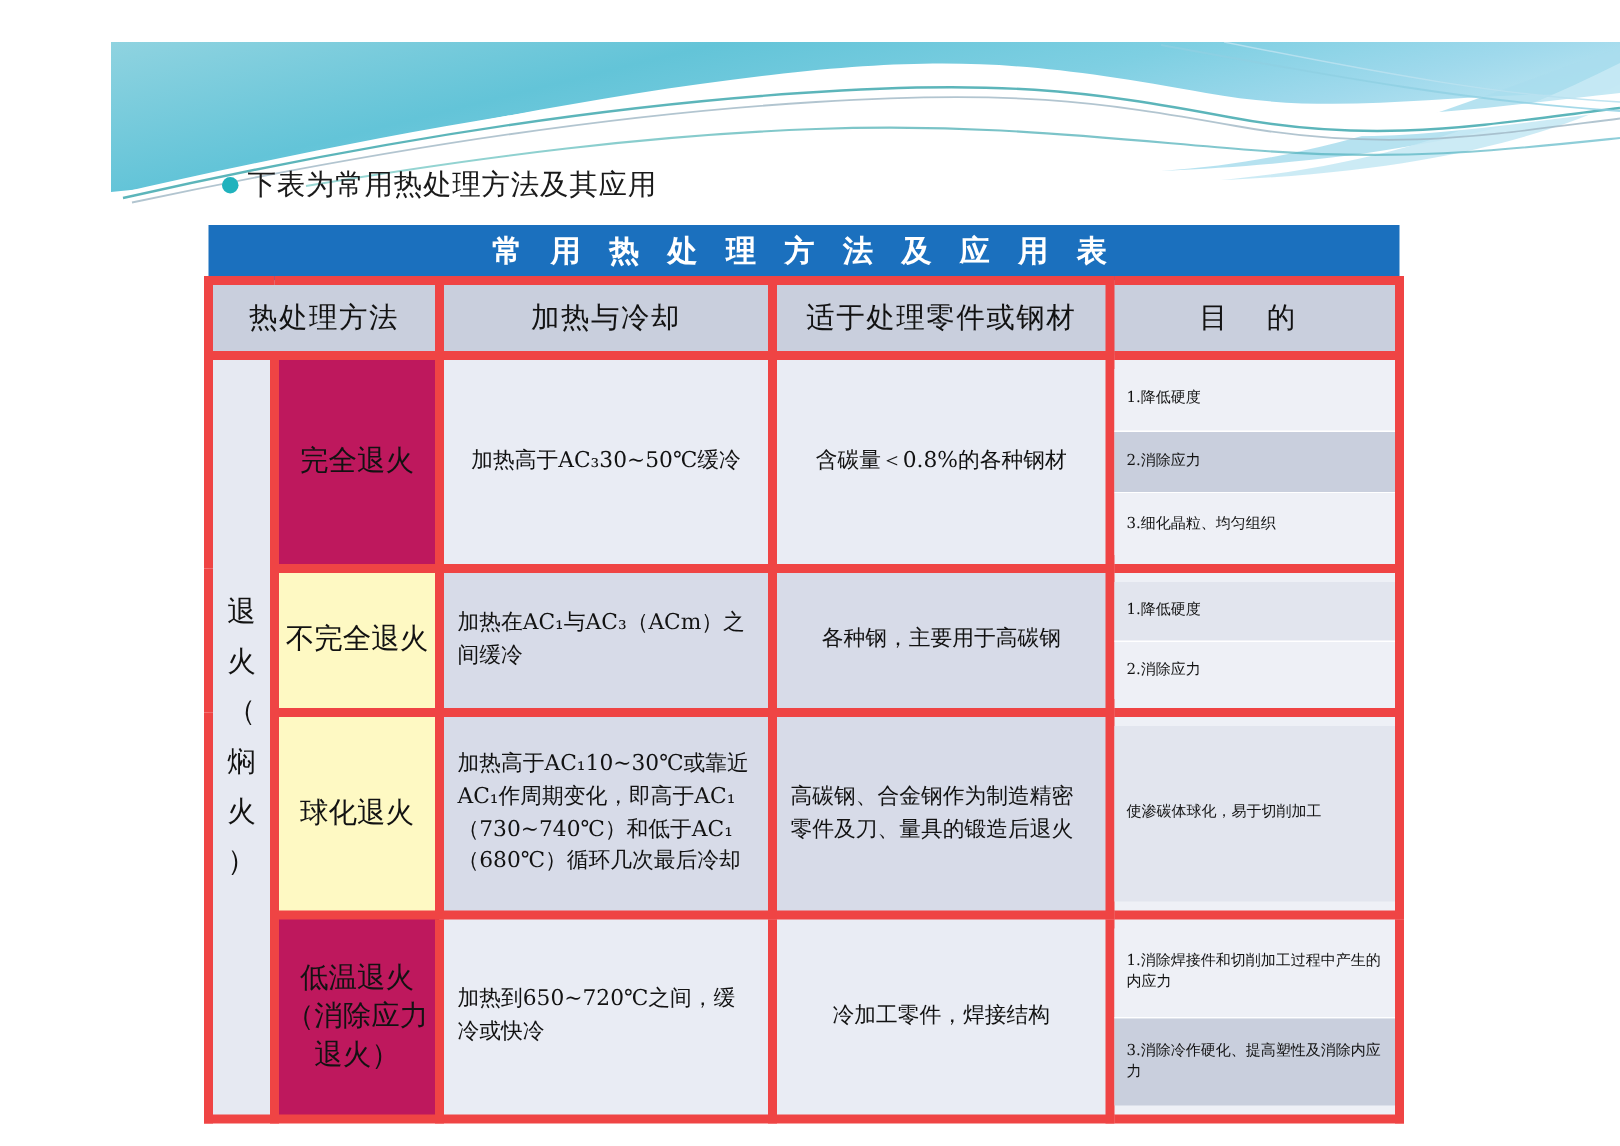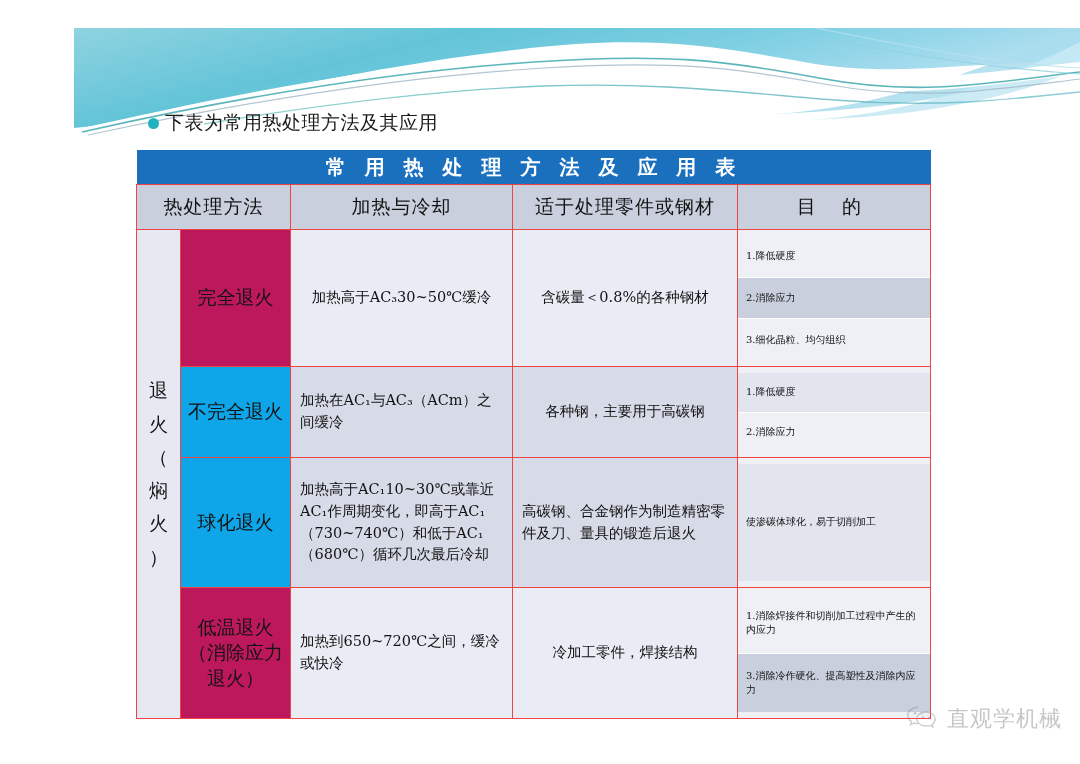--- a/index.html
+++ b/index.html
@@ -67,21 +67,21 @@
     top: 150px;
     width: 794px;
   }
   table.ht {
     border-collapse: collapse;
     width: 794px;
     table-layout: fixed;
     font-family: "DejaVu Serif", "Liberation Serif", serif;
   }
   table.ht td {
-    border: 1px solid #ef4444;
+    border: 6px solid #ef4444;
     vertical-align: middle;
     color: #121212;
   }
 
   
   .t-title {
     background: #1b70be;
     color: #ffffff !important;
     text-align: center;
     font-size: 20px;
@@ -110,21 +110,21 @@
     width: 44px;
     line-height: 1.75;
     padding: 4px 0;
   }
   .t-vert span {
     display: block;
   }
 
   
   .t-method {
-    background: #0ea5e9;
+    background: #fef9c3;
     text-align: center;
     font-size: 19px;
     line-height: 1.35;
     padding: 6px 4px;
   }
   .t-method.alt { background: #be185d; }
 
   
   .t-body {
     background: #e9ecf4;
@@ -298,33 +298,14 @@
             <div class="sub-wrap" style="height:118px">
               <div class="sub">1.消除焊接件和切削加工过程中产生的内应力</div>
               <div class="sub shade">3.消除冷作硬化、提高塑性及消除内应力</div>
             </div>
           </td>
         </tr>
       </tbody>
     </table>
   </div>
 
-  <div id="watermark">
-    <span>
-      <svg width="34" height="26" viewBox="0 0 34 26" xmlns="http://www.w3.org/2000/svg">
-        <g fill="none" stroke="#8a8a8a" stroke-width="1.4">
-          <path d="M13.2,3.2 C7.4,3.2 2.8,6.9 2.8,11.4 C2.8,13.9 4.3,16.2 6.6,17.7 L5.6,20.8 L9.1,19.0
-                   C10.4,19.4 11.8,19.6 13.2,19.6"></path>
-          <path d="M21.0,8.0 C26.0,8.0 30.2,11.1 30.2,15.0 C30.2,17.1 29.0,19.0 27.1,20.3 L27.9,23.0 L24.9,21.4
-                   C23.7,21.8 22.4,22.0 21.0,22.0 C16.0,22.0 11.8,18.9 11.8,15.0 C11.8,11.1 16.0,8.0 21.0,8.0 Z"></path>
-        </g>
-        <g fill="#8a8a8a">
-          <circle cx="10.1" cy="9.3" r="1.25"></circle>
-          <circle cx="16.3" cy="9.3" r="1.25"></circle>
-          <circle cx="18.0" cy="13.3" r="1.1"></circle>
-          <circle cx="24.2" cy="13.3" r="1.1"></circle>
-        </g>
-      </svg>
-    </span>
-    <span id="wm-text">直观学机械</span>
-  </div>
 
 </div>
 
 </body></html>

